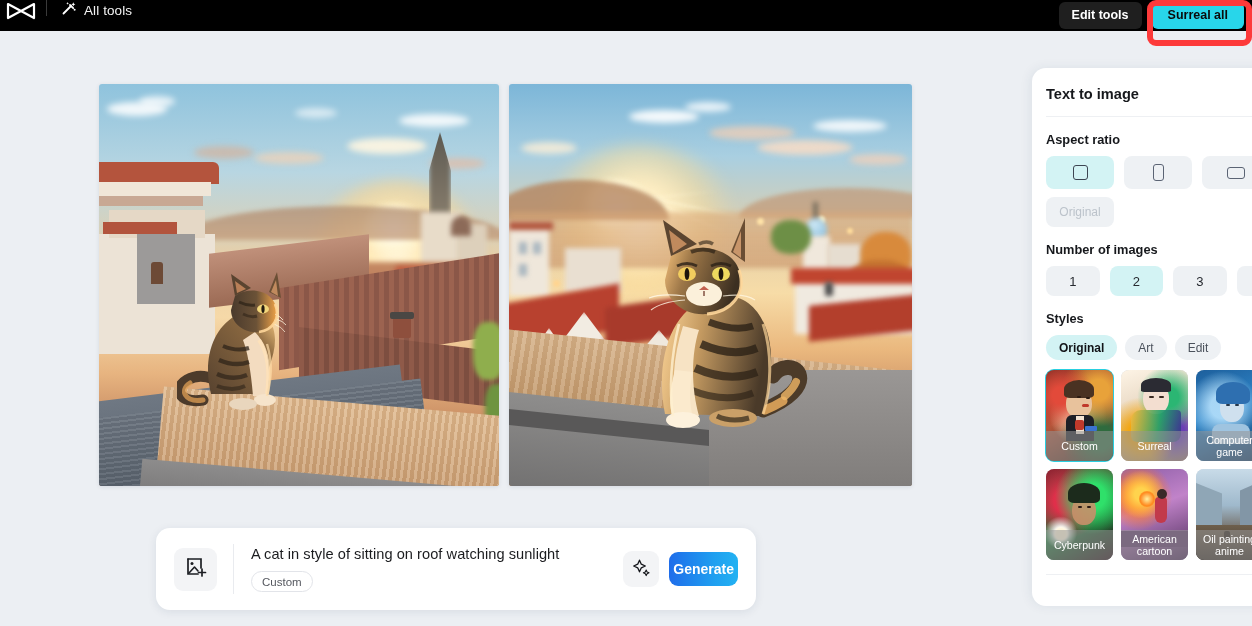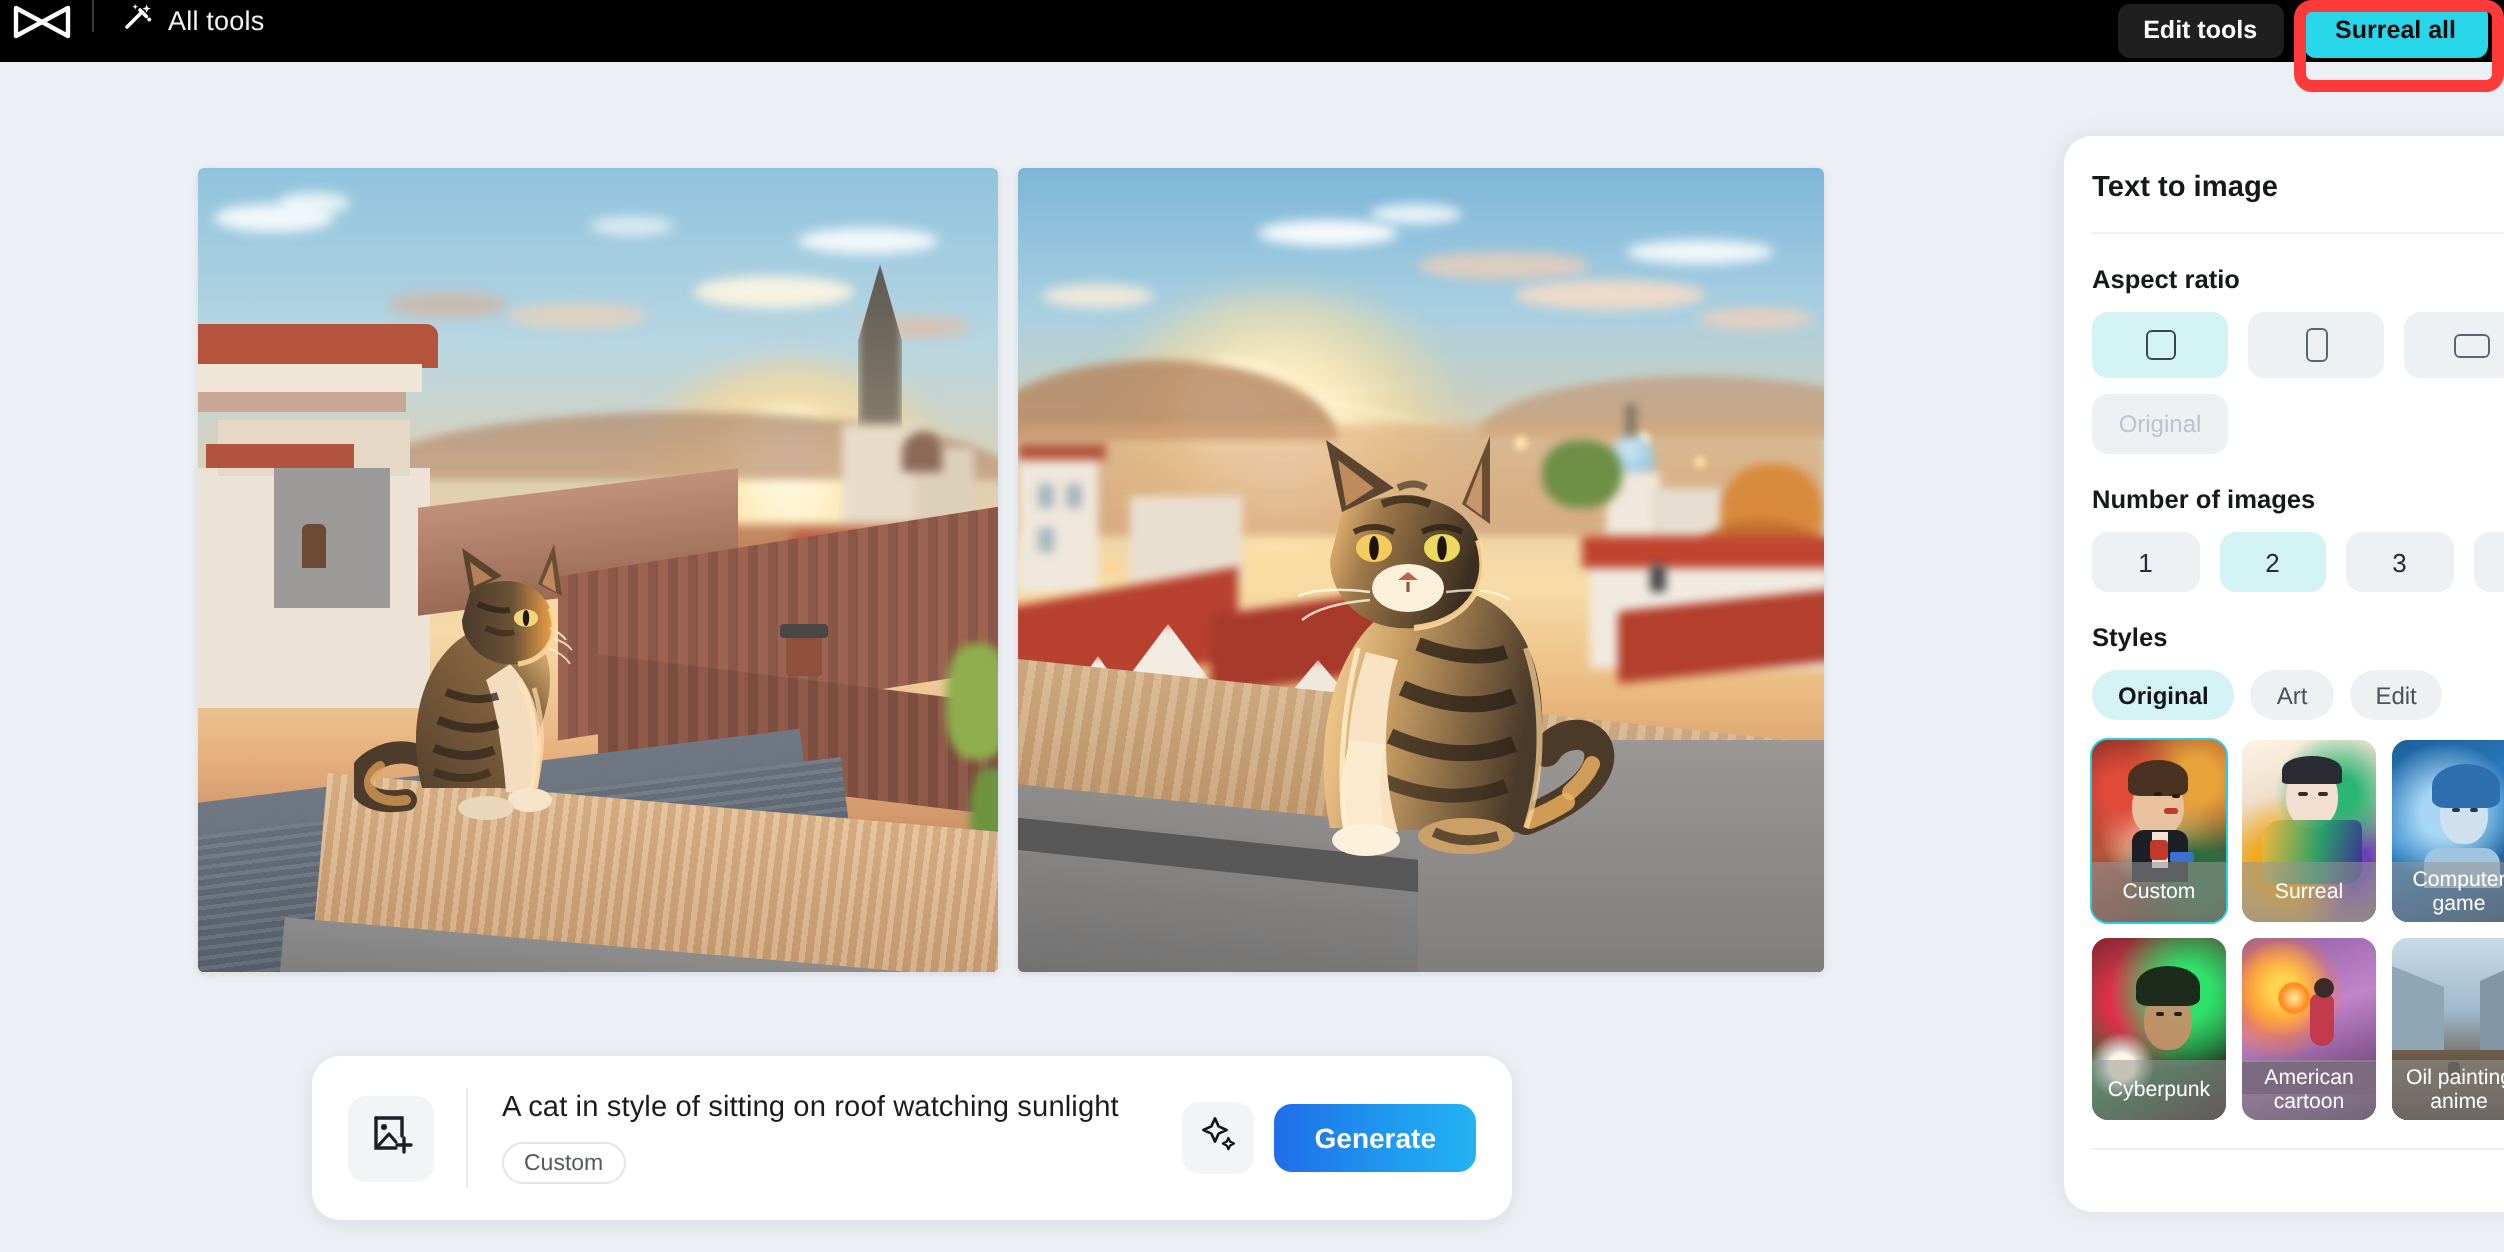--- a/index.html
+++ b/index.html
@@ -65,21 +65,21 @@
   .prompt-line { font-size: 14.6px; color: #1b1c1f; letter-spacing: .05px; }
   .style-chip {
     display: inline-block; margin-top: 9px; font-size: 11.5px; color: #55585f;
     border: 1px solid #e2e4e9; border-radius: 11px; padding: 3.5px 10px; background: #fff;
   }
   .spark-btn {
     width: 36px; height: 36px; border-radius: 9px; background: #f3f4f6;
     display: flex; align-items: center; justify-content: center; margin-right: 10px;
   }
   .gen-btn {
-    margin-right: 18px; padding: 10px 20px; border-radius: 9px; color: #fff;
+    margin-right: 18px; padding: 10px 4px; border-radius: 9px; color: #fff;
     font-size: 14px; font-weight: 700; line-height: 1;
     background: linear-gradient(90deg, #1f6dea 0%, #1f9ff0 65%, #23b2f2 100%);
   }
 
   
   .panel {
     position: absolute; left: 1032px; top: 68px; width: 258px; height: 538px;
     background: #ffffff; border-radius: 14px 0 0 14px;
     box-shadow: -2px 0 12px rgba(30,50,80,.07);
     padding: 0 0 0 14px;

